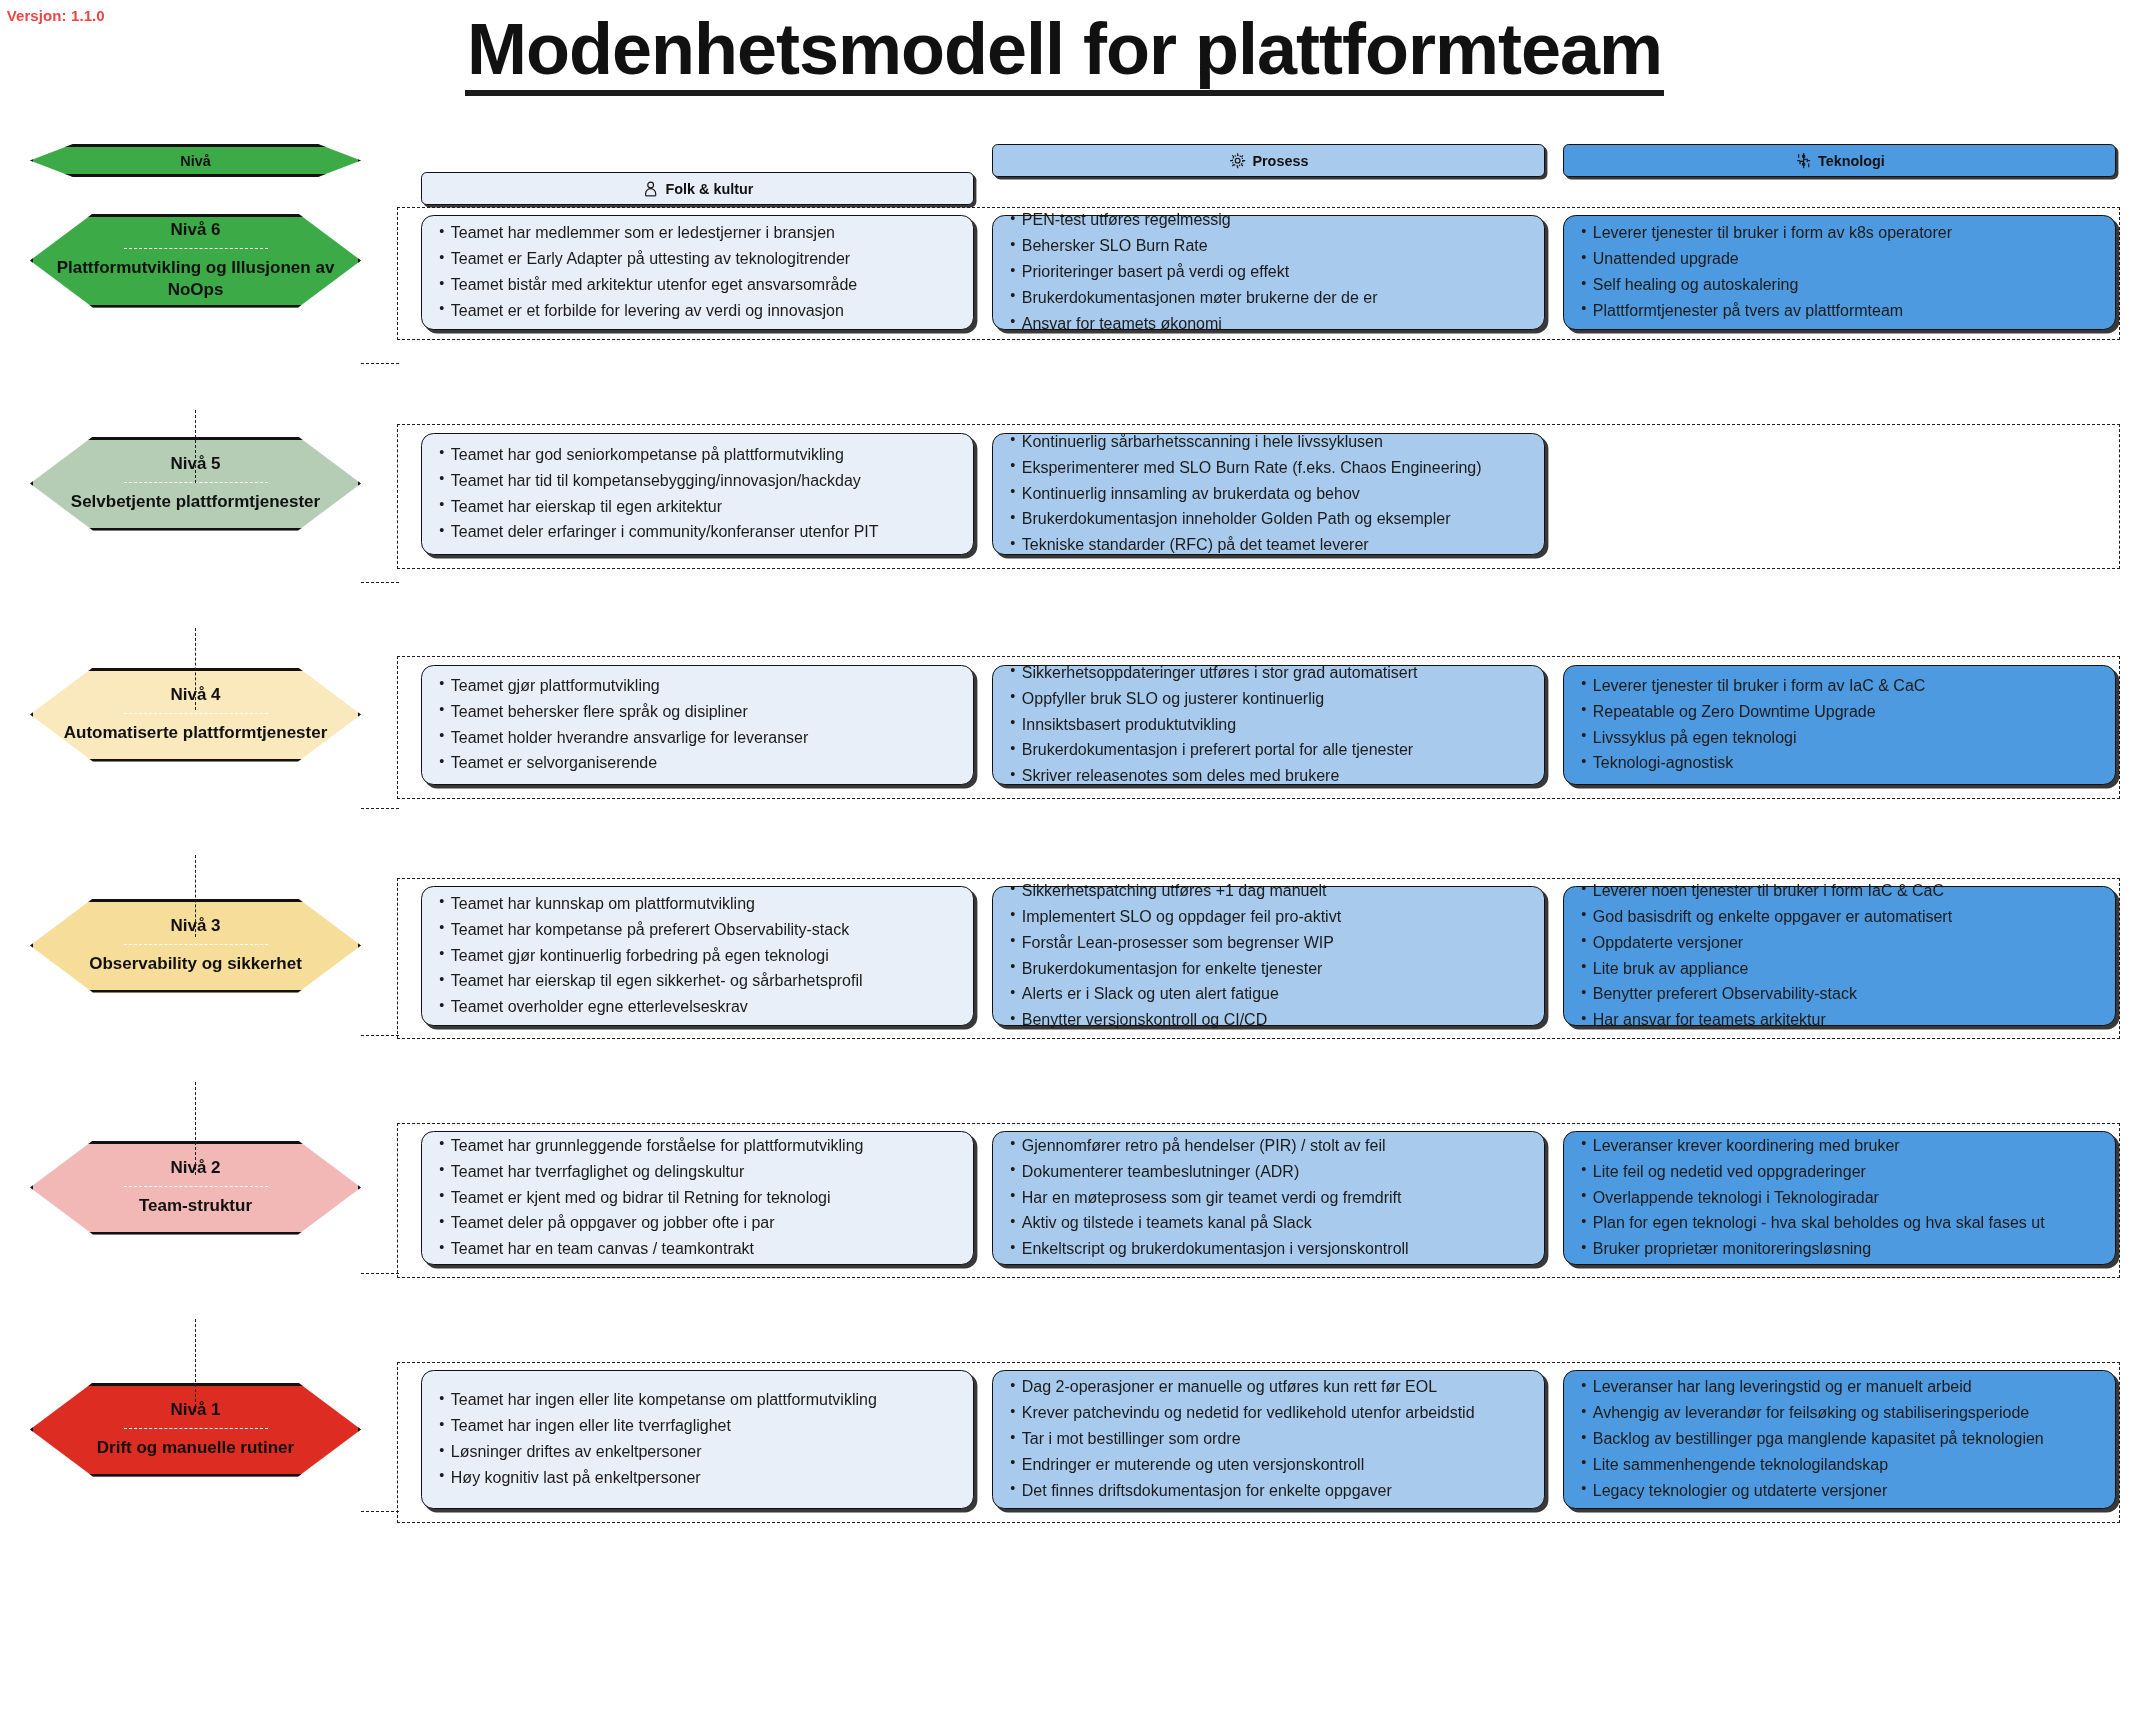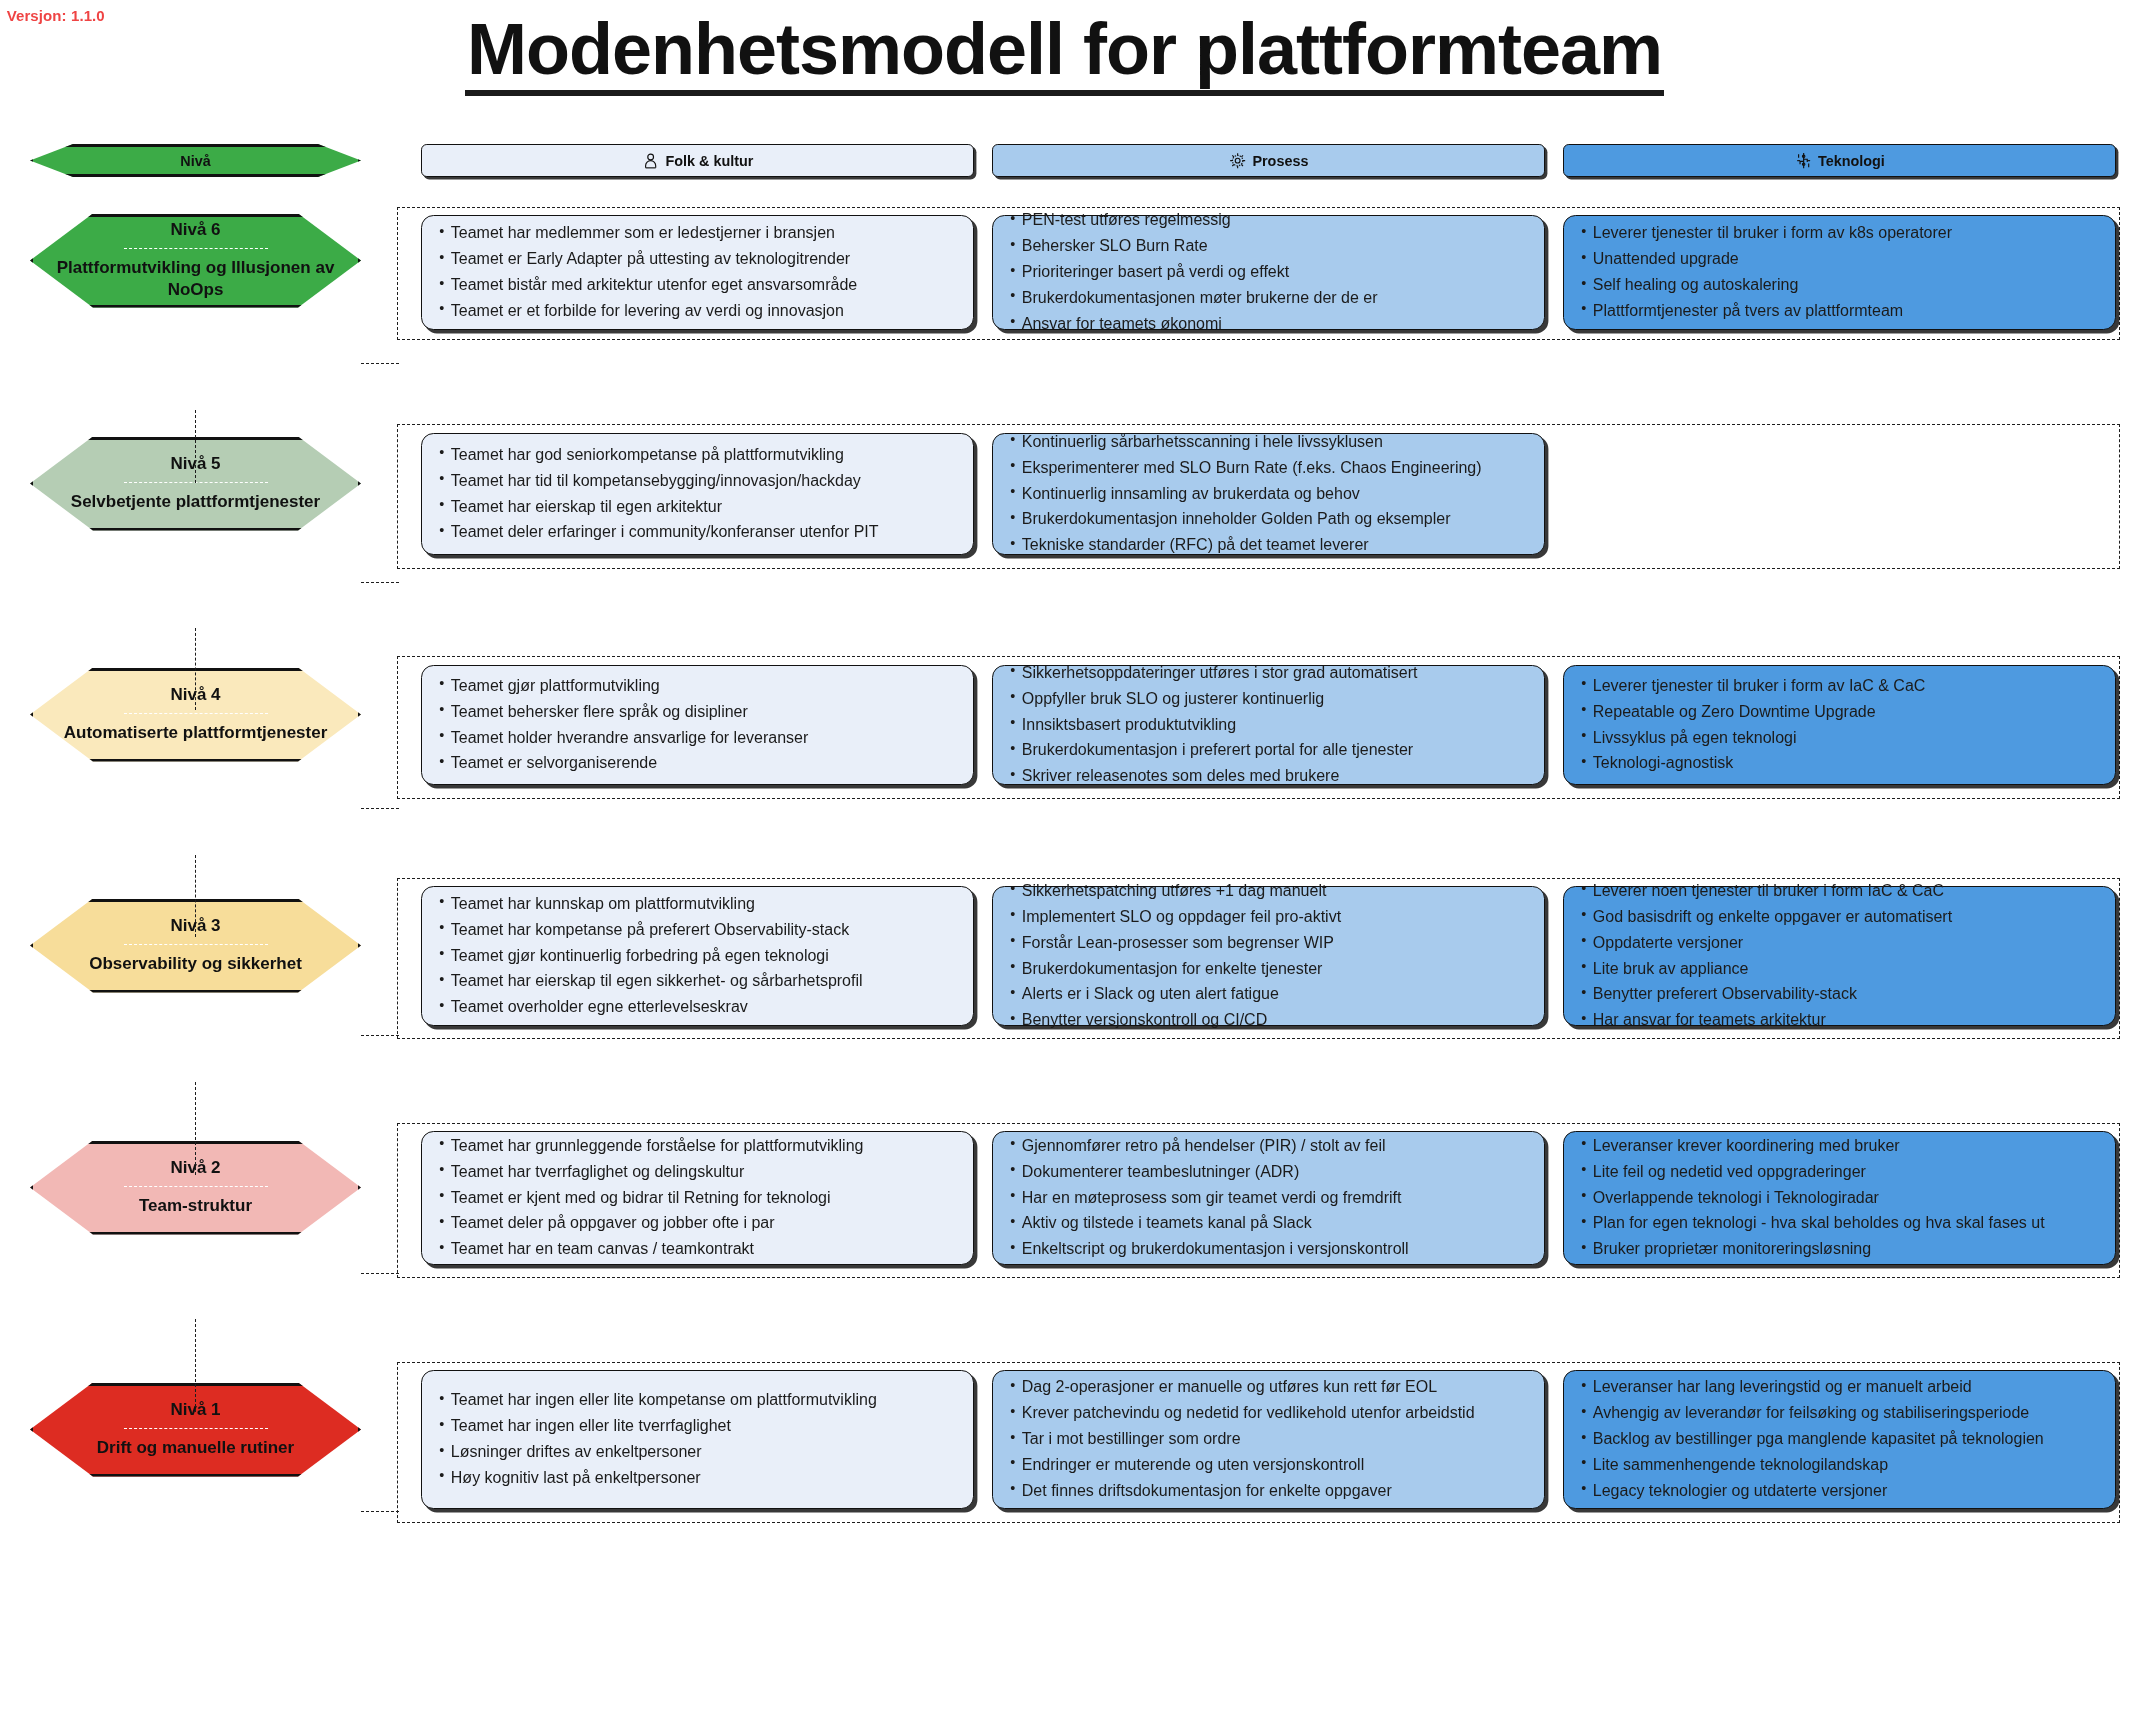--- a/index.html
+++ b/index.html
@@ -57,21 +57,21 @@
   .hdrbox{
     box-sizing:border-box;
     height:33px;
     border:1.9px solid #111;
     border-radius:5.8px;
     box-shadow:2.4px 2.4px 0 rgba(0,0,0,.78);
     display:flex;align-items:center;justify-content:center;
     gap:5.8px;
     font-size:14.4px;font-weight:bold;color:#111;
   }
-  .hdr-folk{background:#e9eff9;}
+  .hdr-folk{background:#e9eff9;margin-top:28px;}
   .hdr-pros{background:#a8cbed;}
   .hdr-tek {background:#4e9ae0;}
   .hdr-ico{width:18px;height:18px;display:inline-flex;align-items:center;justify-content:center;}
   .hdr-ico svg{width:17.3px;height:17.3px;display:block;}
 
   
   .row{position:relative;}
   .dashwrap{
     position:absolute;
     box-sizing:border-box;

